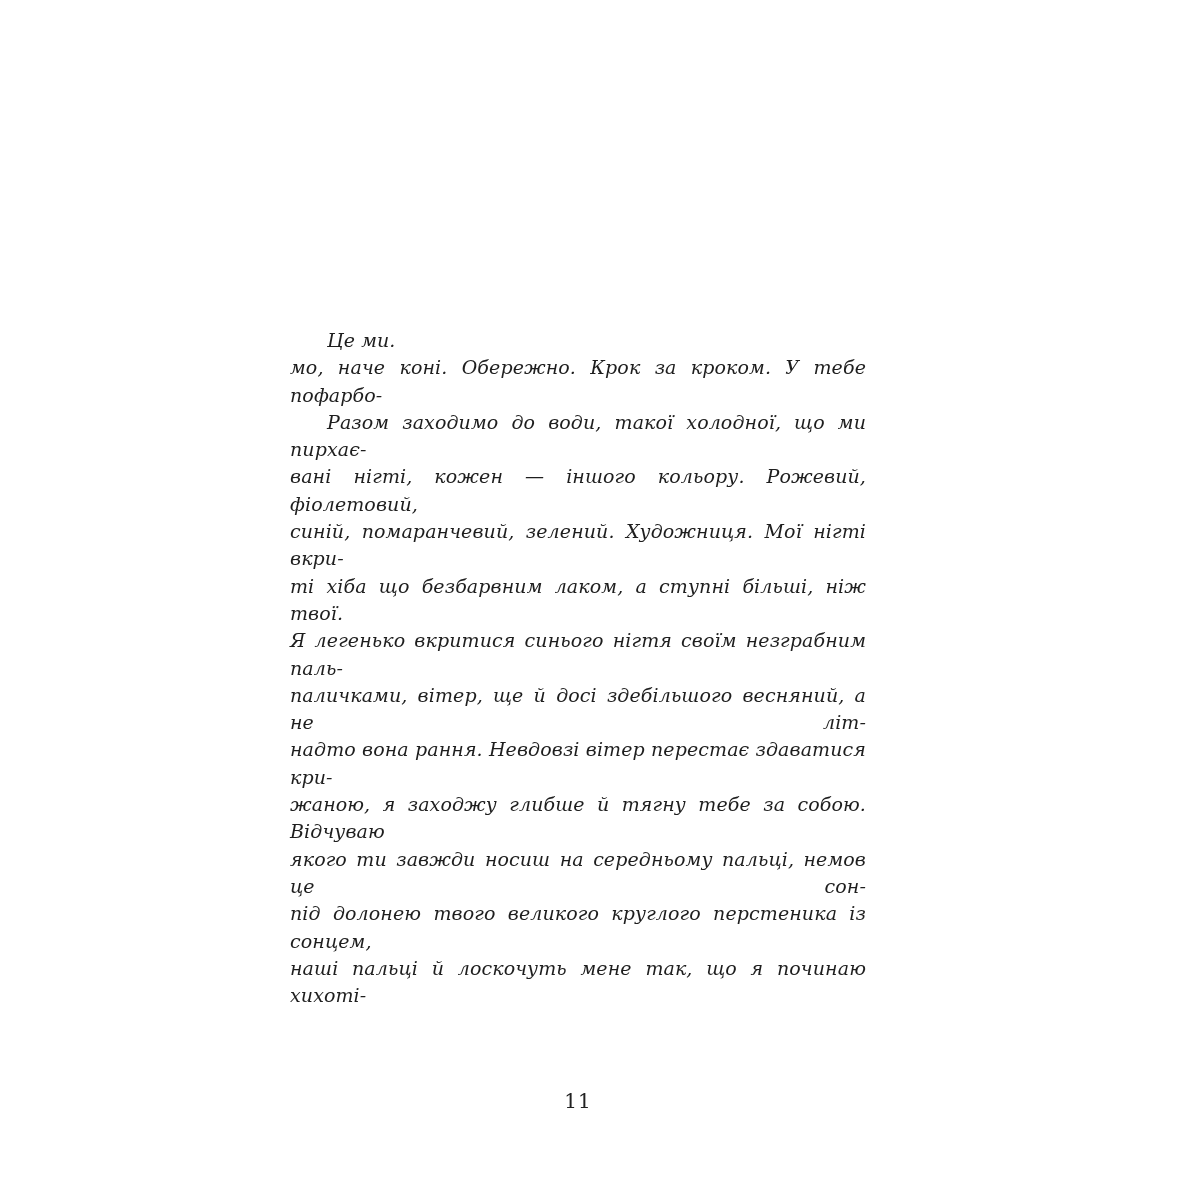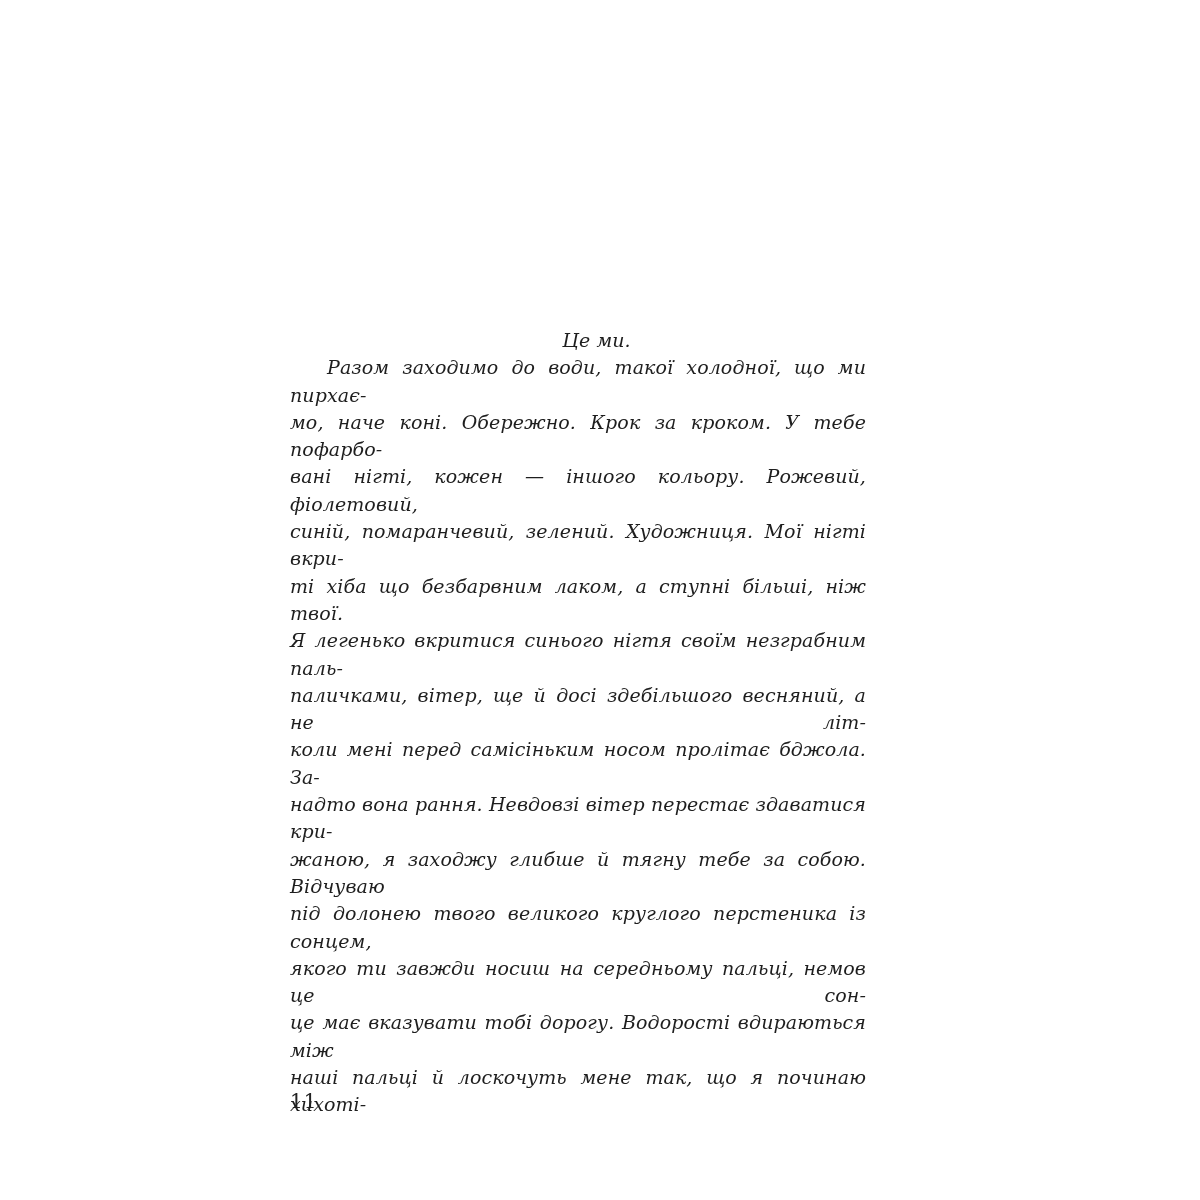--- a/index.html
+++ b/index.html
@@ -22,58 +22,56 @@
     position: absolute;
     left: 290px;
     top: 327px;
     width: 576px;
     font-style: italic;
     font-size: 19px;
     line-height: 27.3px;
     letter-spacing: 0.1px;
   }
   .line {
-    text-align: center;
+    text-align: left;
     white-space: normal;
   }
   .line.justify {
     text-align: justify;
     text-align-last: justify;
   }
   .line.indent {
     text-indent: 37px;
   }
   .page-number {
     position: absolute;
     left: 290px;
     top: 1090px;
     width: 576px;
-    text-align: left;
+    text-align: center;
     font-style: normal;
     font-size: 20px;
     line-height: 22px;
     color: #222222;
     letter-spacing: 1px;
   }
 </style>
 </head>
 <body>
 
 <div class="page">
   <main class="text-block">
       <div class="line indent">Це ми.</div>
+      <div class="line justify">мо, наче коні. Обережно. Крок за кроком. У тебе пофарбо-</div>
       <div class="line indent justify">Разом заходимо до води, такої холодної, що ми пирхає-</div>
-      <div class="line justify">мо, наче коні. Обережно. Крок за кроком. У тебе пофарбо-</div>
       <div class="line justify">вані нігті, кожен — іншого кольору. Рожевий, фіолетовий,</div>
       <div class="line justify">синій, помаранчевий, зелений. Художниця. Мої нігті вкри-</div>
       <div class="line justify">ті хіба що безбарвним лаком, а ступні більші, ніж твої.</div>
       <div class="line justify">Я легенько вкритися синього нігтя своїм незграбним паль-</div>
       <div class="line justify">паличками, вітер, ще й досі здебільшого весняний, а не літ-</div>
-      <div class="line justify">коли мені перед самісіньким носом пролітає бджола. За-</div>
       <div class="line justify">надто вона рання. Невдовзі вітер перестає здаватися кри-</div>
       <div class="line justify">жаною, я заходжу глибше й тягну тебе за собою. Відчуваю</div>
+      <div class="line justify">якого ти завжди носиш на середньому пальці, немов це сон-</div>
       <div class="line justify">під долонею твого великого круглого перстеника із сонцем,</div>
-      <div class="line justify">якого ти завжди носиш на середньому пальці, немов це сон-</div>
-      <div class="line justify">це має вказувати тобі дорогу. Водорості вдираються між</div>
       <div class="line justify">наші пальці й лоскочуть мене так, що я починаю хихоті-</div>
     </main>
   <div class="page-number">11</div>
 </div>
 
 </body></html>

